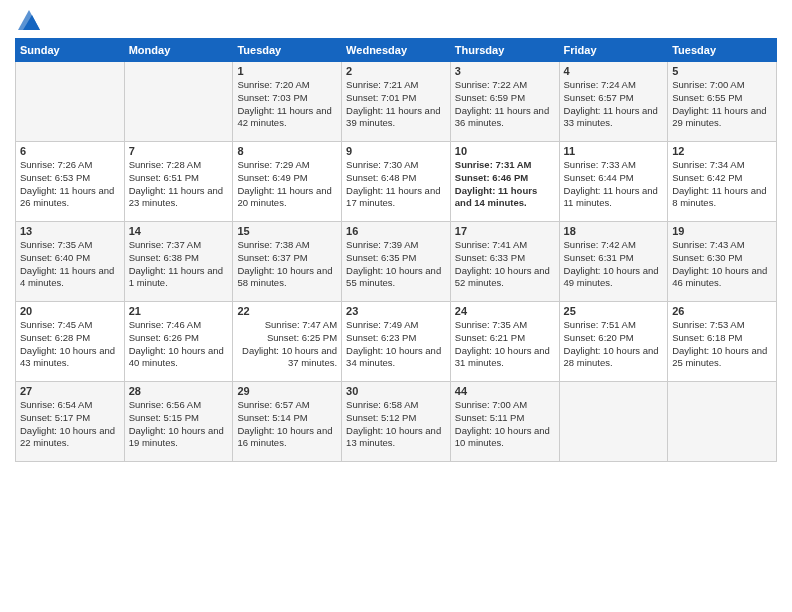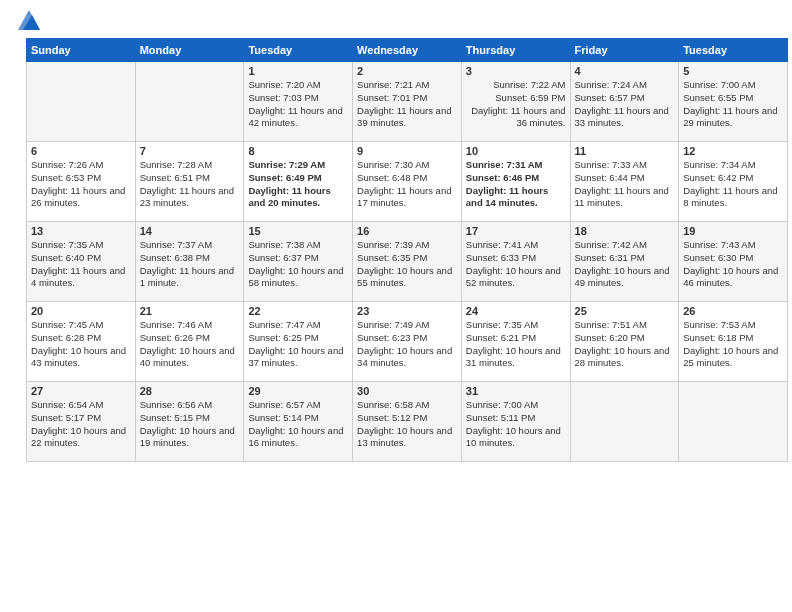--- a/index.html
+++ b/index.html
@@ -55,21 +55,20 @@
       color: #333;
     }
     .subtitle {
       font-size: 14px;
       color: #555;
     }
     table {
       width: 100%;
       border-collapse: collapse;
       table-layout: fixed;
-      margin-left: 11px;
     }
     thead tr th {
       background: #1565c0;
       color: #fff;
       font-size: 11px;
       padding: 5px 4px;
       text-align: left;
       border: 1px solid #1565c0;
     }
     tbody tr td {
@@ -141,21 +140,21 @@
 Daylight: 11 hours and 42 minutes.</div>
           </td>
           <td>
             <span class="day-num">2</span>
             <div class="cell-content" style="white-space: pre-line;">Sunrise: 7:21 AM
 Sunset: 7:01 PM
 Daylight: 11 hours and 39 minutes.</div>
           </td>
           <td>
             <span class="day-num">3</span>
-            <div class="cell-content" style="white-space: pre-line; text-align: right;">Sunrise: 7:22 AM
+            <div class="cell-content" style="white-space: pre-line;">Sunrise: 7:22 AM
 Sunset: 6:59 PM
 Daylight: 11 hours and 36 minutes.</div>
           </td>
           <td>
             <span class="day-num">4</span>
             <div class="cell-content" style="white-space: pre-line;">Sunrise: 7:24 AM
 Sunset: 6:57 PM
 Daylight: 11 hours and 33 minutes.</div>
           </td>
           <td>
@@ -173,21 +172,21 @@
 Daylight: 11 hours and 26 minutes.</div>
           </td>
           <td>
             <span class="day-num">7</span>
             <div class="cell-content" style="white-space: pre-line;">Sunrise: 7:28 AM
 Sunset: 6:51 PM
 Daylight: 11 hours and 23 minutes.</div>
           </td>
           <td>
             <span class="day-num">8</span>
-            <div class="cell-content" style="white-space: pre-line; font-weight: bold;">Sunrise: 7:29 AM
+            <div class="cell-content" style="white-space: pre-line;">Sunrise: 7:29 AM
 Sunset: 6:49 PM
 Daylight: 11 hours and 20 minutes.</div>
           </td>
           <td>
             <span class="day-num">9</span>
             <div class="cell-content" style="white-space: pre-line;">Sunrise: 7:30 AM
 Sunset: 6:48 PM
 Daylight: 11 hours and 17 minutes.</div>
           </td>
           <td>
@@ -261,21 +260,21 @@
 Daylight: 10 hours and 43 minutes.</div>
           </td>
           <td>
             <span class="day-num">21</span>
             <div class="cell-content" style="white-space: pre-line;">Sunrise: 7:46 AM
 Sunset: 6:26 PM
 Daylight: 10 hours and 40 minutes.</div>
           </td>
           <td>
             <span class="day-num">22</span>
-            <div class="cell-content" style="white-space: pre-line;">Sunrise: 7:47 AM
+            <div class="cell-content" style="white-space: pre-line; text-align: right;">Sunrise: 7:47 AM
 Sunset: 6:25 PM
 Daylight: 10 hours and 37 minutes.</div>
           </td>
           <td>
             <span class="day-num">23</span>
             <div class="cell-content" style="white-space: pre-line;">Sunrise: 7:49 AM
 Sunset: 6:23 PM
 Daylight: 10 hours and 34 minutes.</div>
           </td>
           <td>
@@ -316,21 +315,21 @@
 Sunset: 5:14 PM
 Daylight: 10 hours and 16 minutes.</div>
           </td>
           <td>
             <span class="day-num">30</span>
             <div class="cell-content" style="white-space: pre-line;">Sunrise: 6:58 AM
 Sunset: 5:12 PM
 Daylight: 10 hours and 13 minutes.</div>
           </td>
           <td>
-            <span class="day-num">31</span>
+            <span class="day-num">44</span>
             <div class="cell-content" style="white-space: pre-line;">Sunrise: 7:00 AM
 Sunset: 5:11 PM
 Daylight: 10 hours and 10 minutes.</div>
           </td>
           <td></td>
           <td></td>
         </tr>
       </tbody>
   </table>
 </div>

